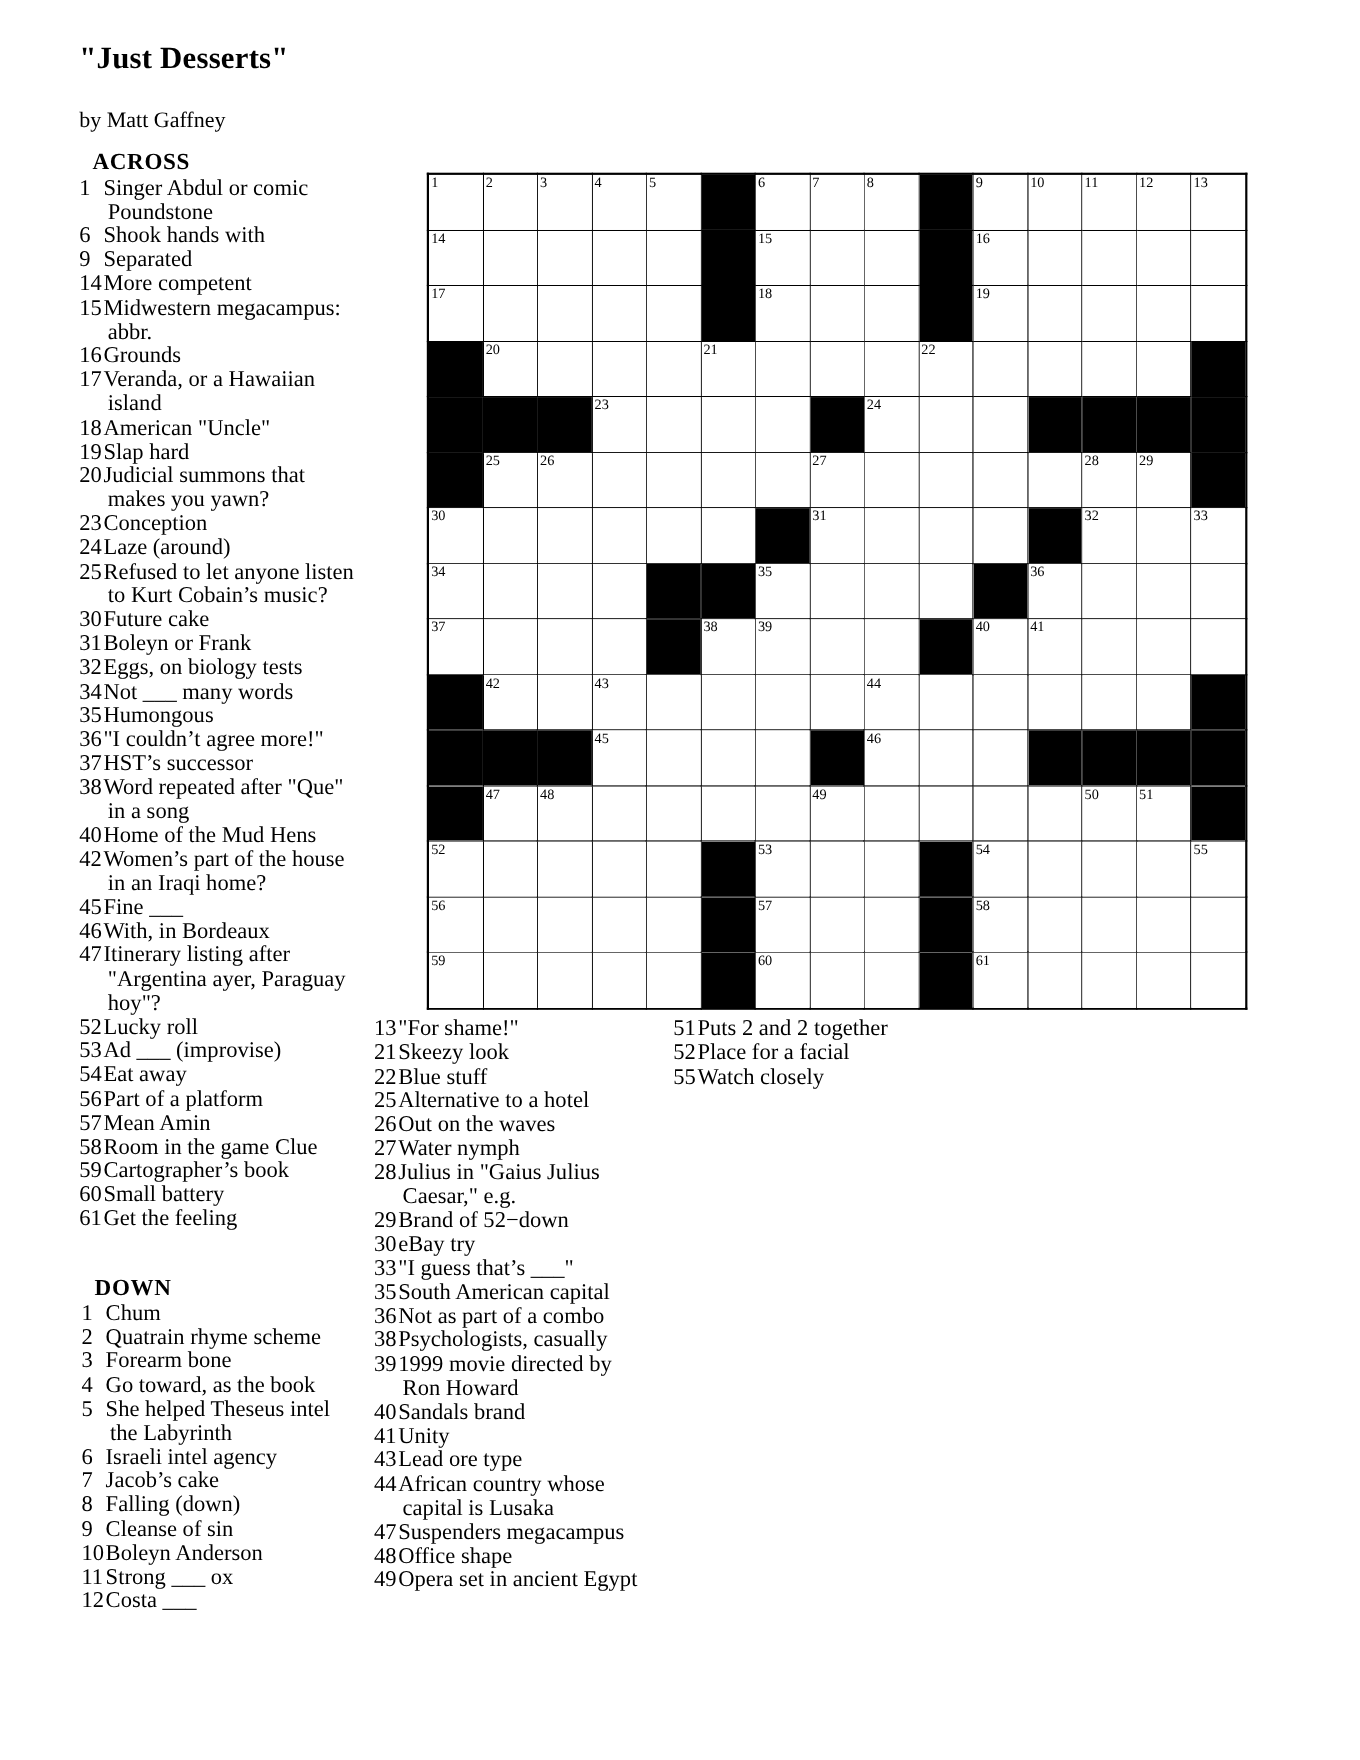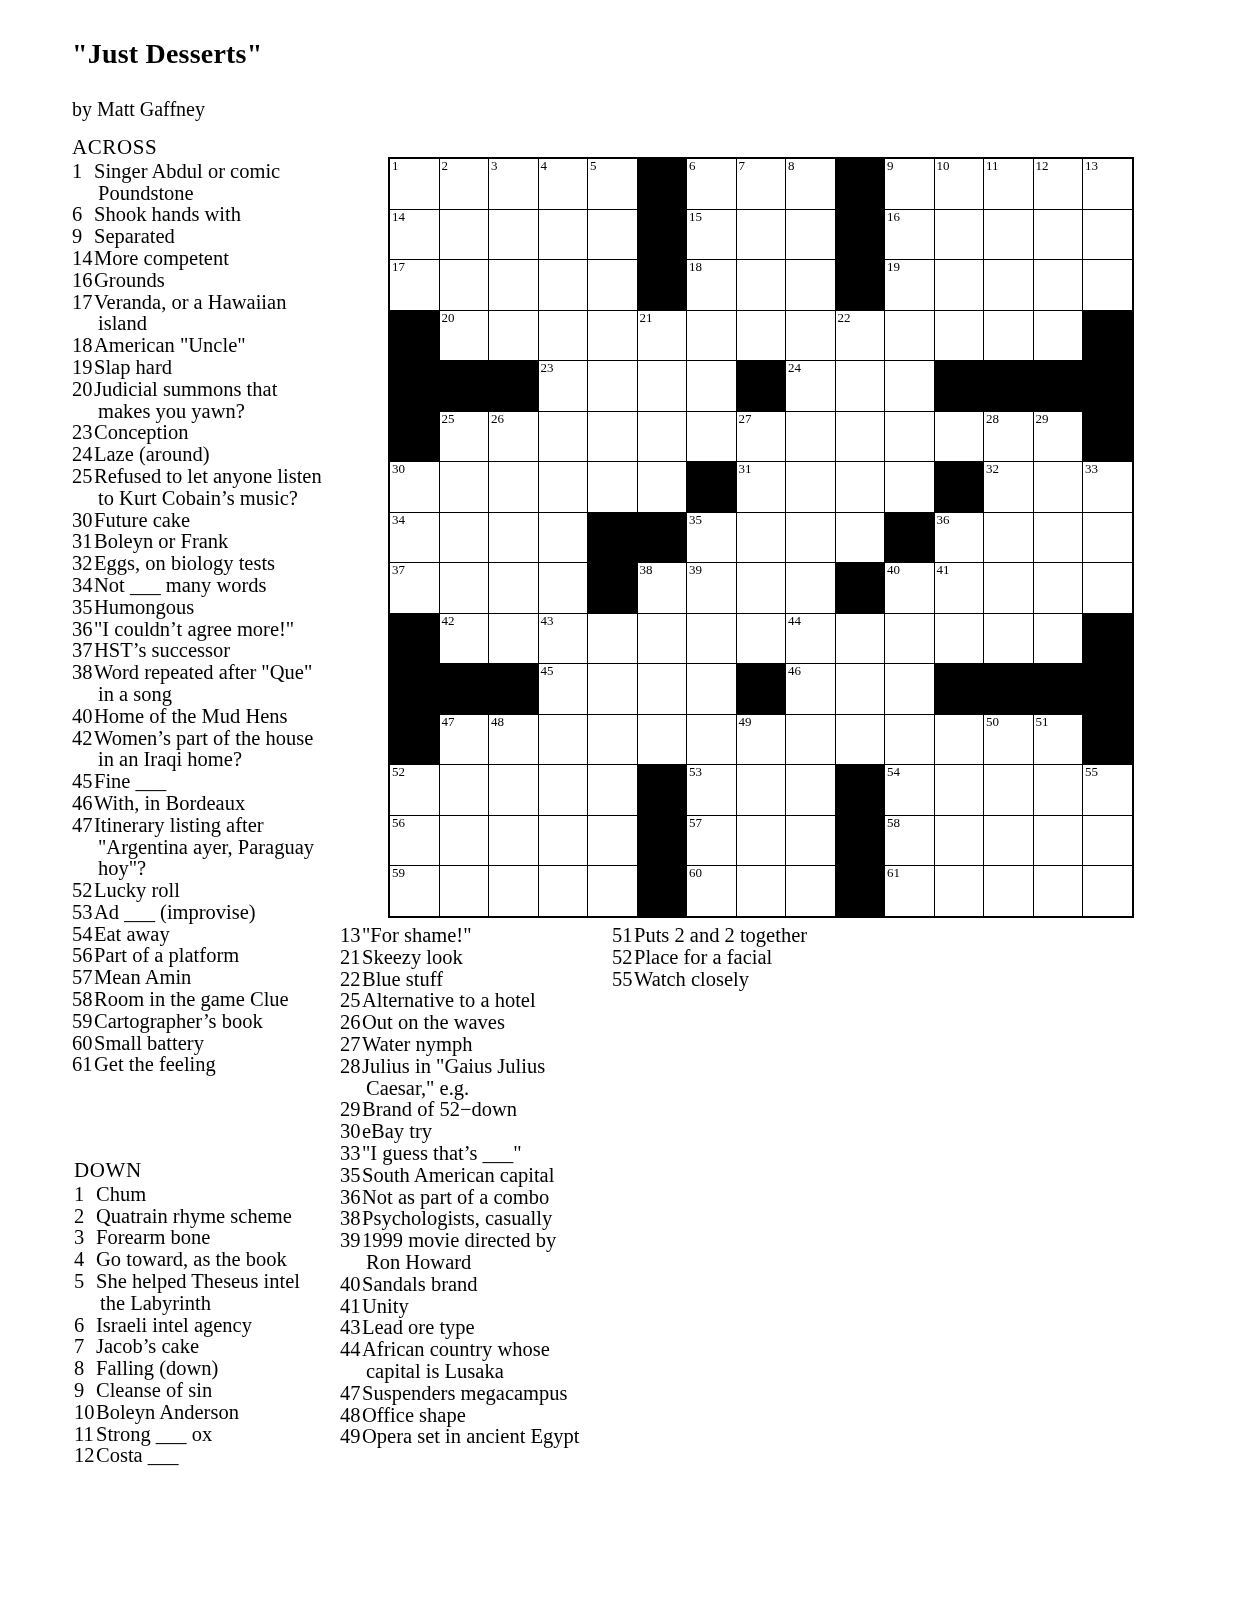--- a/index.html
+++ b/index.html
@@ -31,23 +31,23 @@
   }
   .byline {
     position: absolute;
     left: 72px;
     top: 78px;
     font-size: 20px;
     margin-top: 20px;
   }
   .section-head {
     font-size: 21px;
-    font-weight: normal;
+    font-weight: bold;
     letter-spacing: 0.6px;
-    margin: 0 0 2px 0;
+    margin: 0 0 2px 12px;
   }
   .clue-col {
     position: absolute;
     font-size: 20.5px;
     line-height: 21.8px;
   }
   .clue {
     display: block;
     padding-left: 26px;
     text-indent: -26px;
@@ -119,20 +119,21 @@
   <div class="title">"Just Desserts"</div>
   <div class="byline">by Matt Gaffney</div>
 
   <div class="clue-col" id="col-across">
     <div class="section-head">ACROSS</div>
     <div id="across-list">
         <div class="clue"><span class="num">1</span><span>Singer Abdul or comic Poundstone</span></div>
         <div class="clue"><span class="num">6</span><span>Shook hands with</span></div>
         <div class="clue"><span class="num">9</span><span>Separated</span></div>
         <div class="clue"><span class="num">14</span><span>More competent</span></div>
+        <div class="clue"><span class="num">15</span><span>Midwestern megacampus: abbr.</span></div>
         <div class="clue"><span class="num">16</span><span>Grounds</span></div>
         <div class="clue"><span class="num">17</span><span>Veranda, or a Hawaiian island</span></div>
         <div class="clue"><span class="num">18</span><span>American "Uncle"</span></div>
         <div class="clue"><span class="num">19</span><span>Slap hard</span></div>
         <div class="clue"><span class="num">20</span><span>Judicial summons that makes you yawn?</span></div>
         <div class="clue"><span class="num">23</span><span>Conception</span></div>
         <div class="clue"><span class="num">24</span><span>Laze (around)</span></div>
         <div class="clue"><span class="num">25</span><span>Refused to let anyone listen to Kurt Cobain’s music?</span></div>
         <div class="clue"><span class="num">30</span><span>Future cake</span></div>
         <div class="clue"><span class="num">31</span><span>Boleyn or Frank</span></div>

